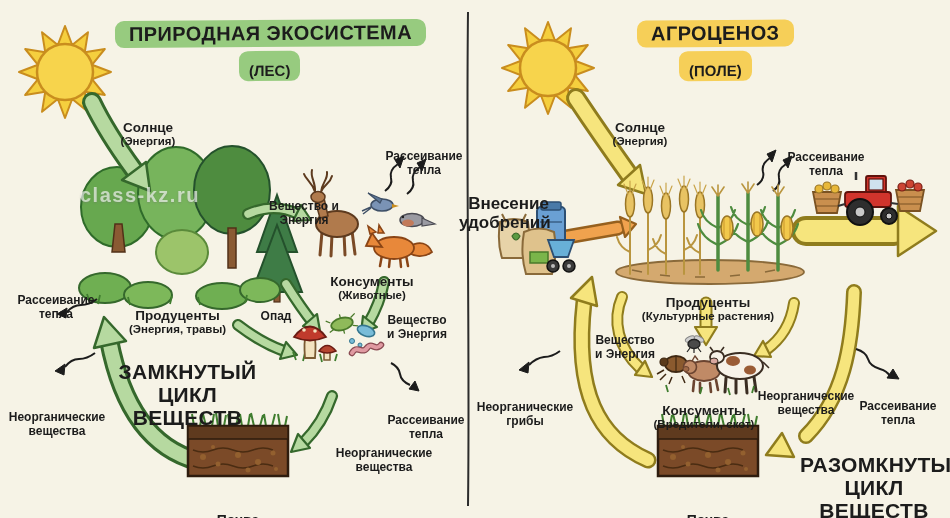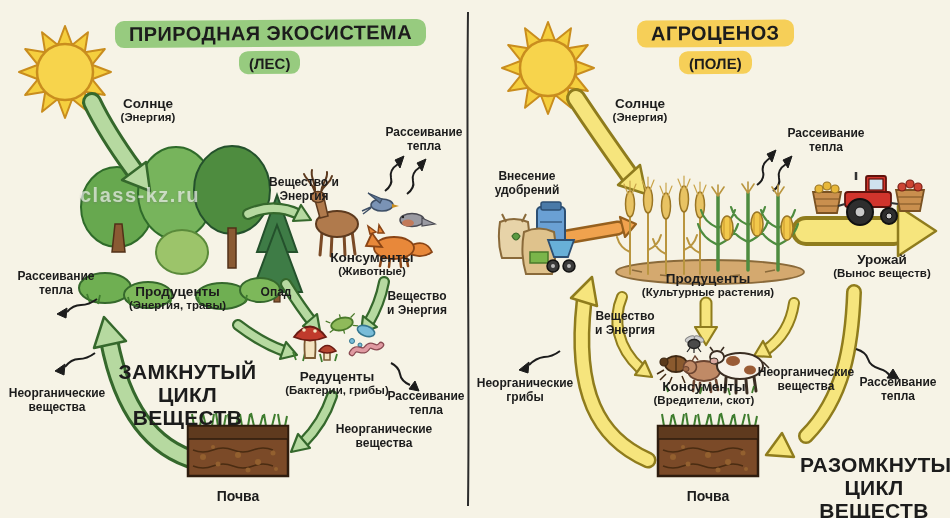--- a/index.html
+++ b/index.html
@@ -1,27 +1,27 @@
 <!DOCTYPE html>
 <html><head>
 <meta charset="utf-8">
 <style>
   html,body{margin:0;padding:0;}
   .stage{position:relative;width:950px;height:518px;background:#f6f3e6;overflow:hidden;
          font-family:"Liberation Sans",sans-serif;color:#1c1c1c;}
   svg.layer{position:absolute;left:0;top:0;}
-  .lbl{position:absolute;text-align:center;line-height:1.14;font-size:12px;font-weight:bold;z-index:2;}
+  .lbl{position:absolute;text-align:center;line-height:1.14;font-size:12px;font-weight:bold;z-index:2;margin-top:24px;}
   .lbl .sub{font-weight:bold;font-size:11.5px;display:block;}
   .lbl .node-t{font-size:13.5px;font-weight:bold;display:block;}
   .cycle-lbl{position:absolute;text-align:center;line-height:1.1;font-size:21px;font-weight:bold;
              letter-spacing:.3px;z-index:2;}
   .panel-title{position:absolute;text-align:center;z-index:2;line-height:1;}
   .hl{display:inline-block;padding:3px 14px 4px;border-radius:9px;font-weight:bold;}
   .hl-main{font-size:20px;letter-spacing:.4px;}
-  .hl-sub{font-size:15px;margin-top:4px;padding:5px 10px 3px;}
+  .hl-sub{font-size:15px;margin-top:4px;padding:12px 10px 3px;}
   .hl-green{background:#97cb7f;transform:rotate(-.4deg);}
   .hl-yellow{background:#f6cf58;transform:rotate(-.4deg);}
   .wm{position:absolute;z-index:3;font-size:20px;font-weight:bold;letter-spacing:1.5px;
       color:rgba(255,255,255,.62);text-shadow:0 1px 2px rgba(110,110,110,.35);pointer-events:none;}
 </style>
 </head>
 <body>
 
 <div class="stage">
 
@@ -375,24 +375,20 @@
 
 <div class="lbl" style="left:386px;top:290px;width:62px;">Вещество и Энергия</div>
 
 <div class="lbl" style="left:120px;top:284px;width:115px;">
   <span class="node-t">Продуценты</span>
   <span class="sub">(Энергия, травы)</span>
 </div>
 
 <div class="lbl" style="left:252px;top:286px;width:48px;">Опад</div>
 
-<div class="lbl" style="left:282px;top:369px;width:110px;">
-  <span class="node-t">Редуценты</span>
-  <span class="sub">(Бактерии, грибы)</span>
-</div>
 
 <div class="lbl" style="left:386px;top:390px;width:80px;">Рассеивание тепла</div>
 
 <div class="lbl" style="left:332px;top:423px;width:104px;">Неорганические вещества</div>
 
 <div class="lbl" style="left:12px;top:270px;width:88px;">Рассеивание тепла</div>
 
 <div class="lbl" style="left:5px;top:387px;width:104px;">Неорганические вещества</div>
 
 <div class="cycle-lbl" style="left:115px;top:360px;width:145px;">
@@ -405,33 +401,29 @@
 <div class="panel-title" style="left:585px;top:20px;width:260px;">
   <span class="hl hl-yellow hl-main">АГРОЦЕНОЗ</span><br>
   <span class="hl hl-yellow hl-sub">(ПОЛЕ)</span>
 </div>
 
 <div class="lbl" style="left:592px;top:96px;width:96px;">
   <span class="node-t">Солнце</span>
   <span class="sub">(Энергия)</span>
 </div>
 
-<div class="lbl" style="left:482px;top:170px;width:90px;font-size:12px;">Внесение удобрений</div>
+<div class="lbl" style="left:459px;top:170px;width:90px;font-size:17px;text-align:right;">Внесение удобрений</div>
 
 <div class="lbl" style="left:780px;top:127px;width:92px;">Рассеивание тепла</div>
 
 <div class="lbl" style="left:638px;top:271px;width:140px;">
   <span class="node-t">Продуценты</span>
   <span class="sub">(Культурные растения)</span>
 </div>
 
-<div class="lbl" style="left:828px;top:252px;width:108px;">
-  <span class="node-t">Урожай</span>
-  <span class="sub">(Вынос веществ)</span>
-</div>
 
 
 <div class="lbl" style="left:592px;top:310px;width:66px;">Вещество и Энергия</div>
 
 <div class="lbl" style="left:648px;top:379px;width:112px;">
   <span class="node-t">Консументы</span>
   <span class="sub">(Вредители, скот)</span>
 </div>
 
 <div class="lbl" style="left:756px;top:366px;width:100px;">Неорганические вещества</div>

